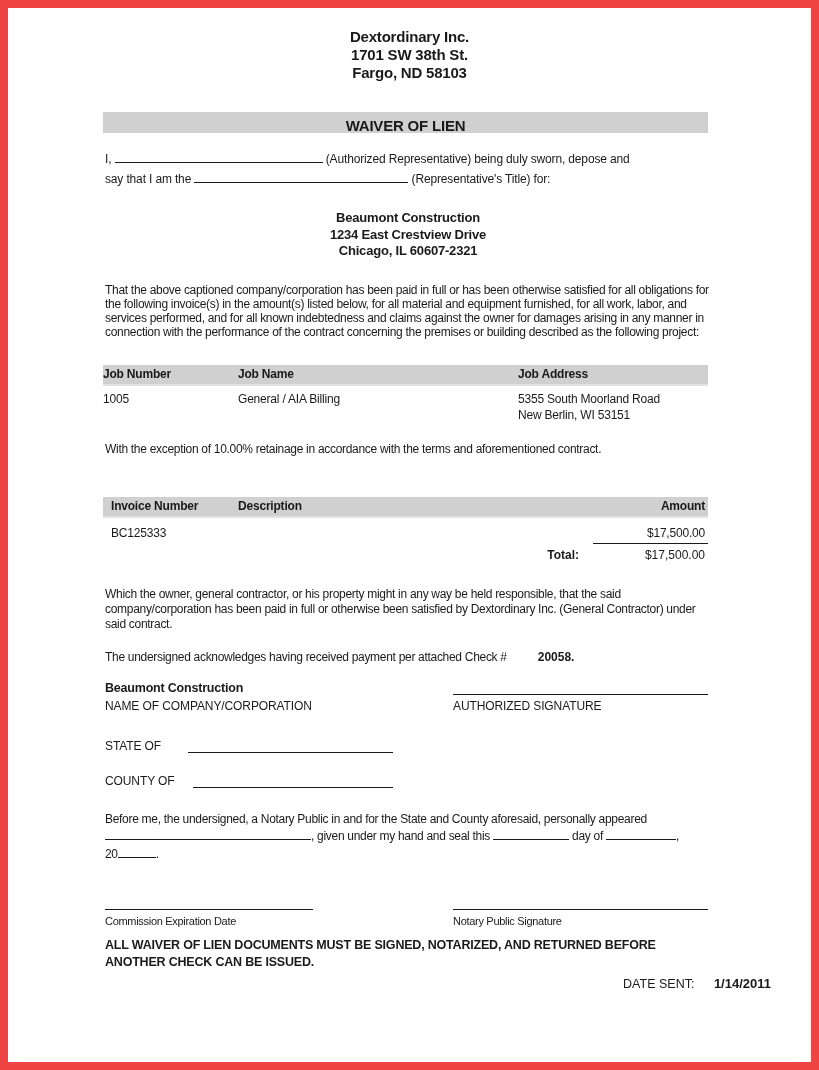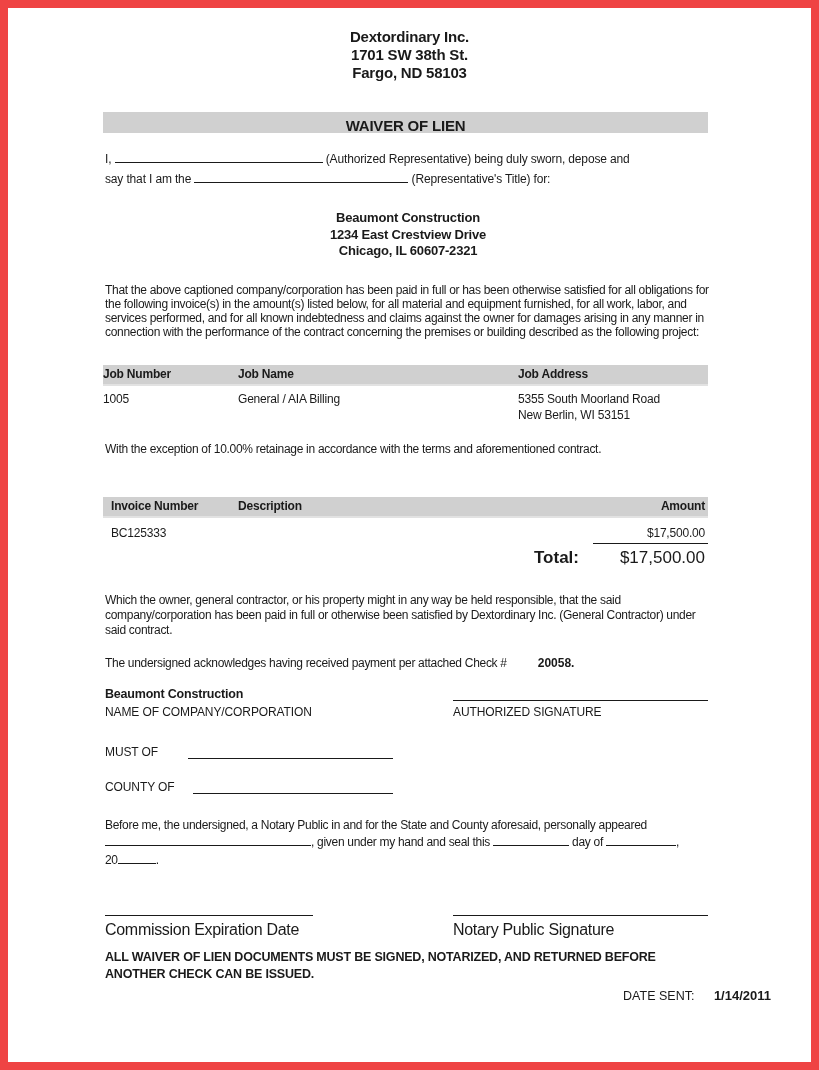--- a/index.html
+++ b/index.html
@@ -32,40 +32,40 @@
     border-bottom: 2px solid #e2e2e2;
   }
   .tbl-row { margin-left: 95px; width: 605px; display: flex; font-size: 12px; letter-spacing: -0.2px; margin-top: 5px; line-height: 16px; }
   .col-num { width: 135px; padding-left: 0; }
   .col-name { width: 280px; }
   .col-addr { flex: 1; }
   .col-inum { width: 135px; padding-left: 8px; }
   .col-desc { flex: 1; }
   .col-amt { width: 115px; text-align: right; padding-right: 3px; }
   .amt-underline { border-bottom: 1px solid #1a1a1a; padding-bottom: 2px; }
-  .total-row { margin-left: 95px; width: 605px; display: flex; justify-content: flex-end; font-size: 17px; margin-top: 4px; }
+  .total-row { margin-left: 95px; width: 605px; display: flex; justify-content: flex-end; font-size: 12px; margin-top: 4px; }
   .total-label { font-weight: bold; padding-right: 14px; }
   .retainage { margin: 19px 0 0 97px; width: 606px; font-size: 12px; letter-spacing: -0.3px; }
   .check-line { margin: 18px 0 0 97px; width: 606px; font-size: 12px; letter-spacing: -0.3px; }
   .check-num { font-weight: bold; margin-left: 28px; letter-spacing: 0; }
   .sig-block { margin: 17px 0 0 97px; width: 603px; display: flex; justify-content: space-between; }
   .sig-left { width: 340px; }
   .sig-company { font-weight: bold; font-size: 12.5px; letter-spacing: -0.2px; }
   .sig-label { font-size: 12px; margin-top: 4px; letter-spacing: -0.1px; }
   .sig-right { width: 255px; }
   .sig-line { border-bottom: 1px solid #1a1a1a; height: 14px; }
   .state-row { margin: 26px 0 0 97px; display: flex; align-items: flex-end; font-size: 12px; letter-spacing: -0.1px; }
   .state-label { width: 83px; } .county-label { width: 88px; }
   .county-row { margin-top: 21px; }
   .notary-para { margin: 23px 0 0 97px; width: 606px; font-size: 12px; line-height: 17.5px; letter-spacing: -0.3px; }
   .bottom-sigs { margin: 37px 0 0 97px; width: 603px; display: flex; justify-content: space-between; }
   .bottom-col-left { width: 208px; }
   .bottom-col-right { width: 255px; margin-left: 47px; }
   .bottom-line { border-bottom: 1px solid #1a1a1a; height: 10px; }
-  .bottom-label { font-size: 16px; margin-top: 5px; letter-spacing: -0.3px; }
+  .bottom-label { font-size: 11px; margin-top: 5px; letter-spacing: -0.3px; }
   .warning { margin: 10px 0 0 97px; width: 590px; font-weight: bold; font-size: 12.5px; line-height: 17px; letter-spacing: -0.2px; }
   .date-sent { margin: 5px 40px 0 0; text-align: right; font-size: 12.5px; }
   .date-sent-value { font-weight: bold; font-size: 13px; margin-left: 16px; }
 </style>
 </head>
 <body>
 
 <div class="page">
 
   <div class="company-header">
@@ -142,21 +142,21 @@
       <div class="sig-company">Beaumont Construction</div>
       <div class="sig-label">NAME OF COMPANY/CORPORATION</div>
     </div>
     <div class="sig-right">
       <div class="sig-line"></div>
       <div class="sig-label">AUTHORIZED SIGNATURE</div>
     </div>
   </div>
 
   <div class="state-row">
-    <span class="state-label">MUST OF</span>
+    <span class="state-label">STATE OF</span>
     <span class="blank b205"></span>
   </div>
   <div class="state-row county-row">
     <span class="county-label">COUNTY OF</span>
     <span class="blank b200"></span>
   </div>
 
   <div class="notary-para">
     <div>Before me, the undersigned, a Notary Public in and for the State and County aforesaid, personally appeared</div>
     <div>

